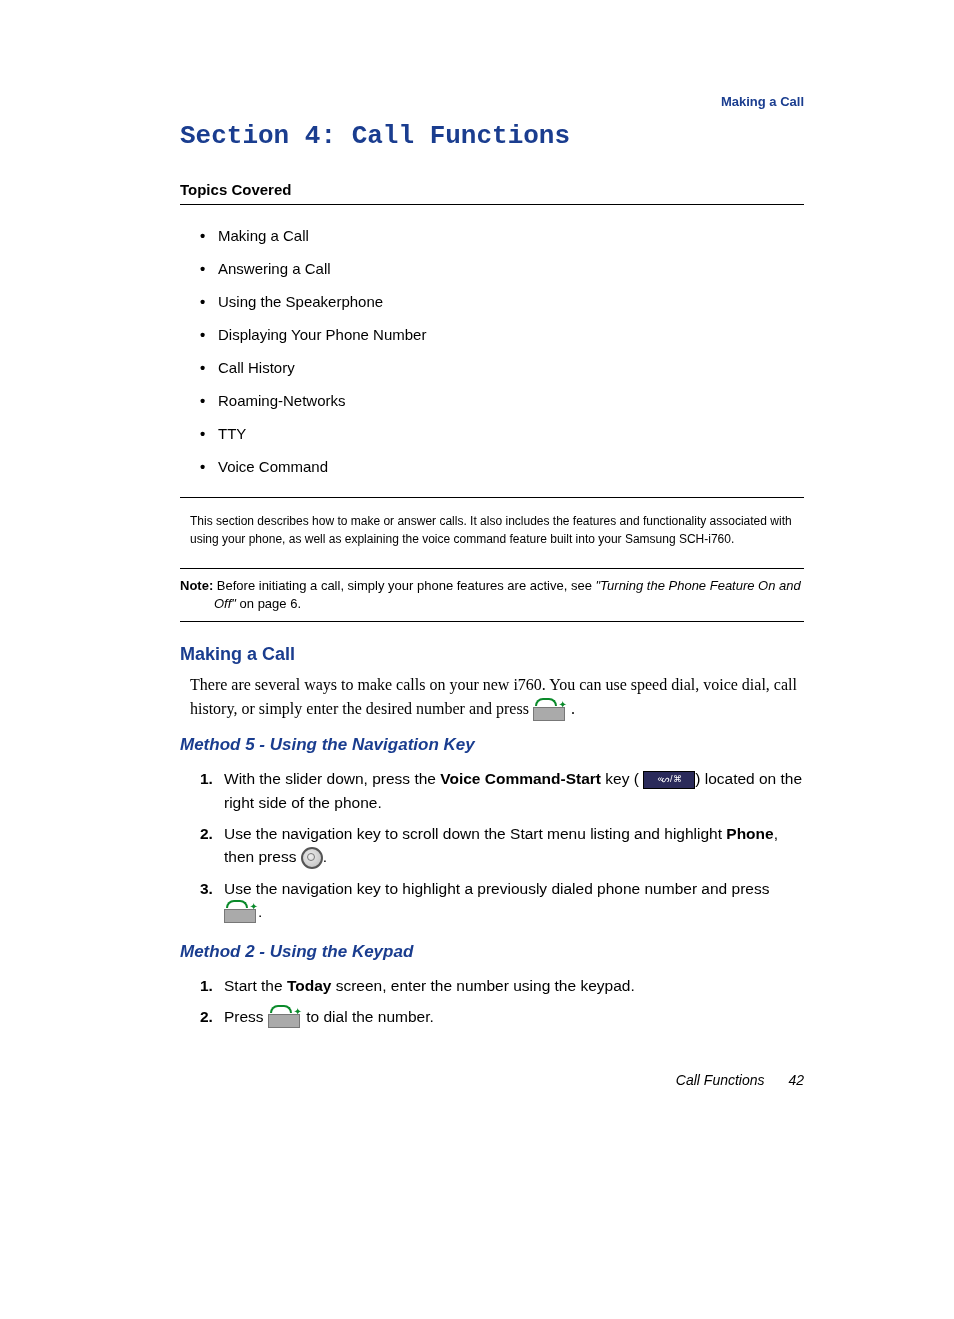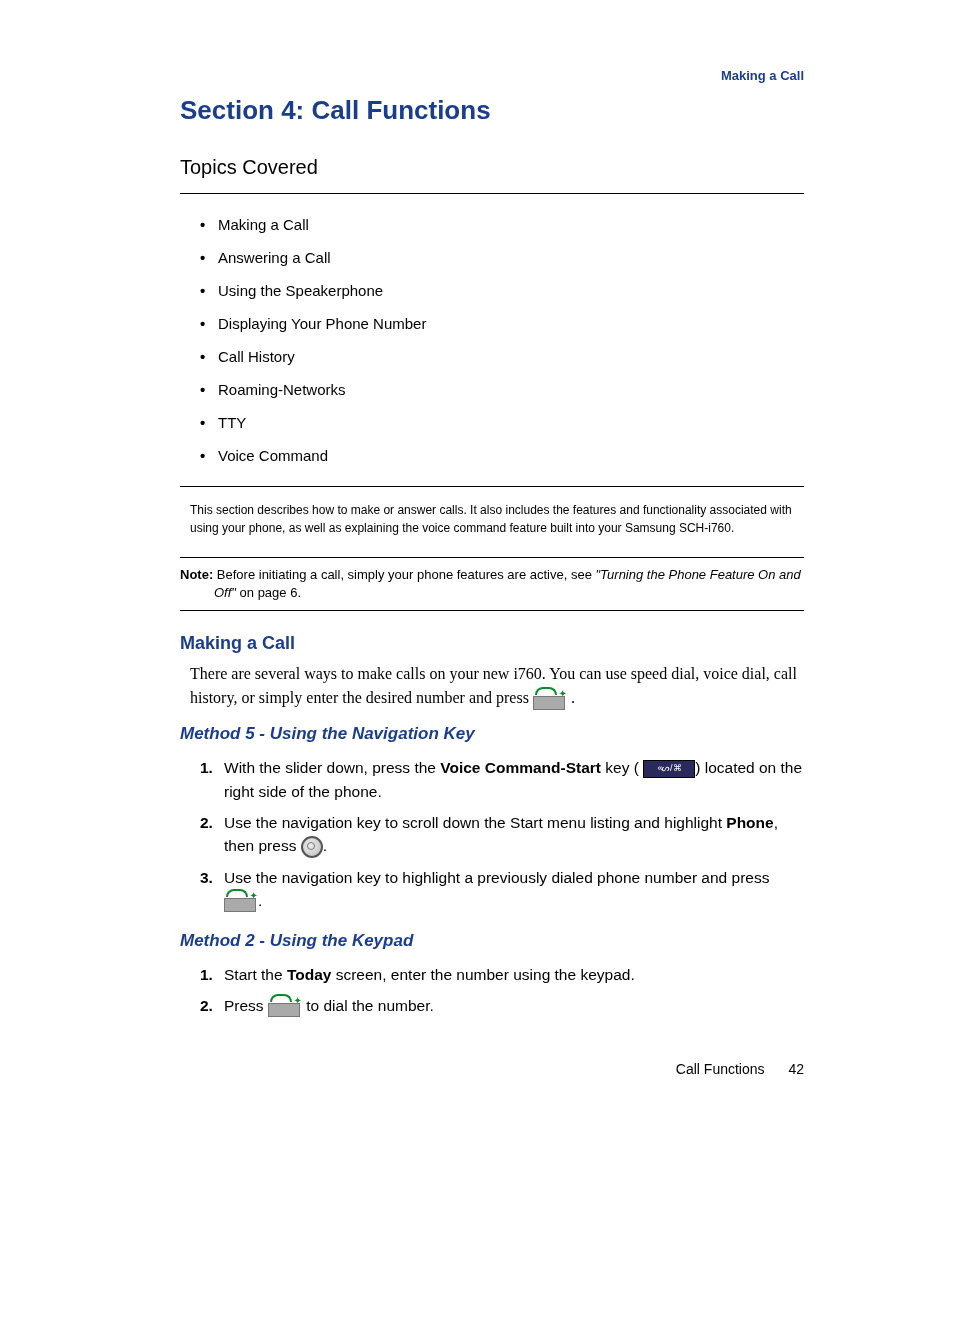--- a/index.html
+++ b/index.html
@@ -4,42 +4,42 @@
 <style>
   body {
     margin: 0;
     padding: 0;
     background: #fff;
     font-family: Arial, Helvetica, sans-serif;
     color: #000;
     width: 954px;
   }
   .page {
-    padding: 68px 150px 60px 180px;
+    padding: 94px 150px 60px 180px;
     box-sizing: border-box;
     width: 954px;
   }
   .header-link {
     text-align: right;
     color: #1a3d8f;
     font-weight: bold;
     font-size: 13px;
     margin-bottom: 12px;
   }
   .section-title {
     color: #1a3d8f;
     font-weight: 900;
     font-size: 26px;
     margin: 0 0 30px 0;
-    font-family: Liberation Sans, sans-serif;
+    font-family: Liberation Mono, monospace;
   }
   .topics-heading {
-    font-weight: normal;
-    font-size: 20px;
-    margin-bottom: 14px;
+    font-weight: bold;
+    font-size: 15px;
+    margin-bottom: 6px;
   }
   .rule {
     border: none;
     border-top: 1.5px solid #000;
     margin: 0;
   }
   .topics-list {
     list-style: none;
     padding: 14px 0 14px 20px;
     margin: 0;
@@ -175,20 +175,21 @@
     top: 4px; left: 4px;
     width: 6px; height: 6px;
     border: 1px solid #777;
     border-radius: 50%;
   }
   .footer {
     text-align: right;
     font-size: 14px;
     margin-top: 40px;
     padding-right: 0;
+    font-style: italic;
   }
   .footer .fnum {
     display: inline-block;
     margin-left: 20px;
   }
 </style>
 </head>
 <body>
 
 <div class="page">

